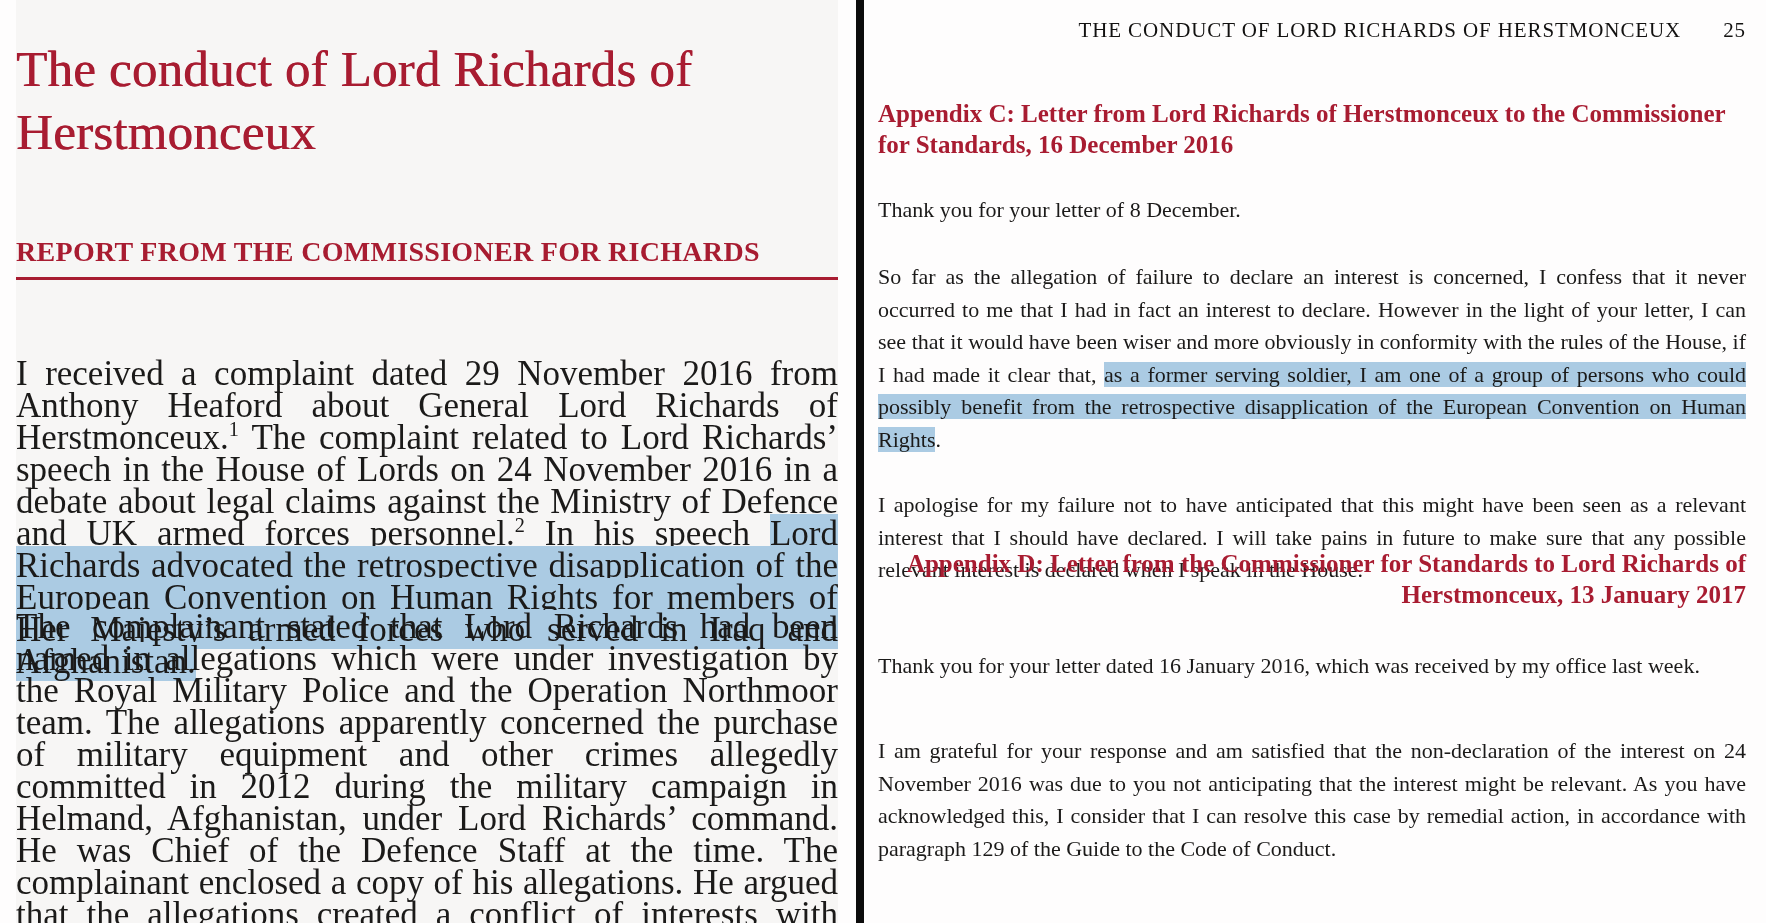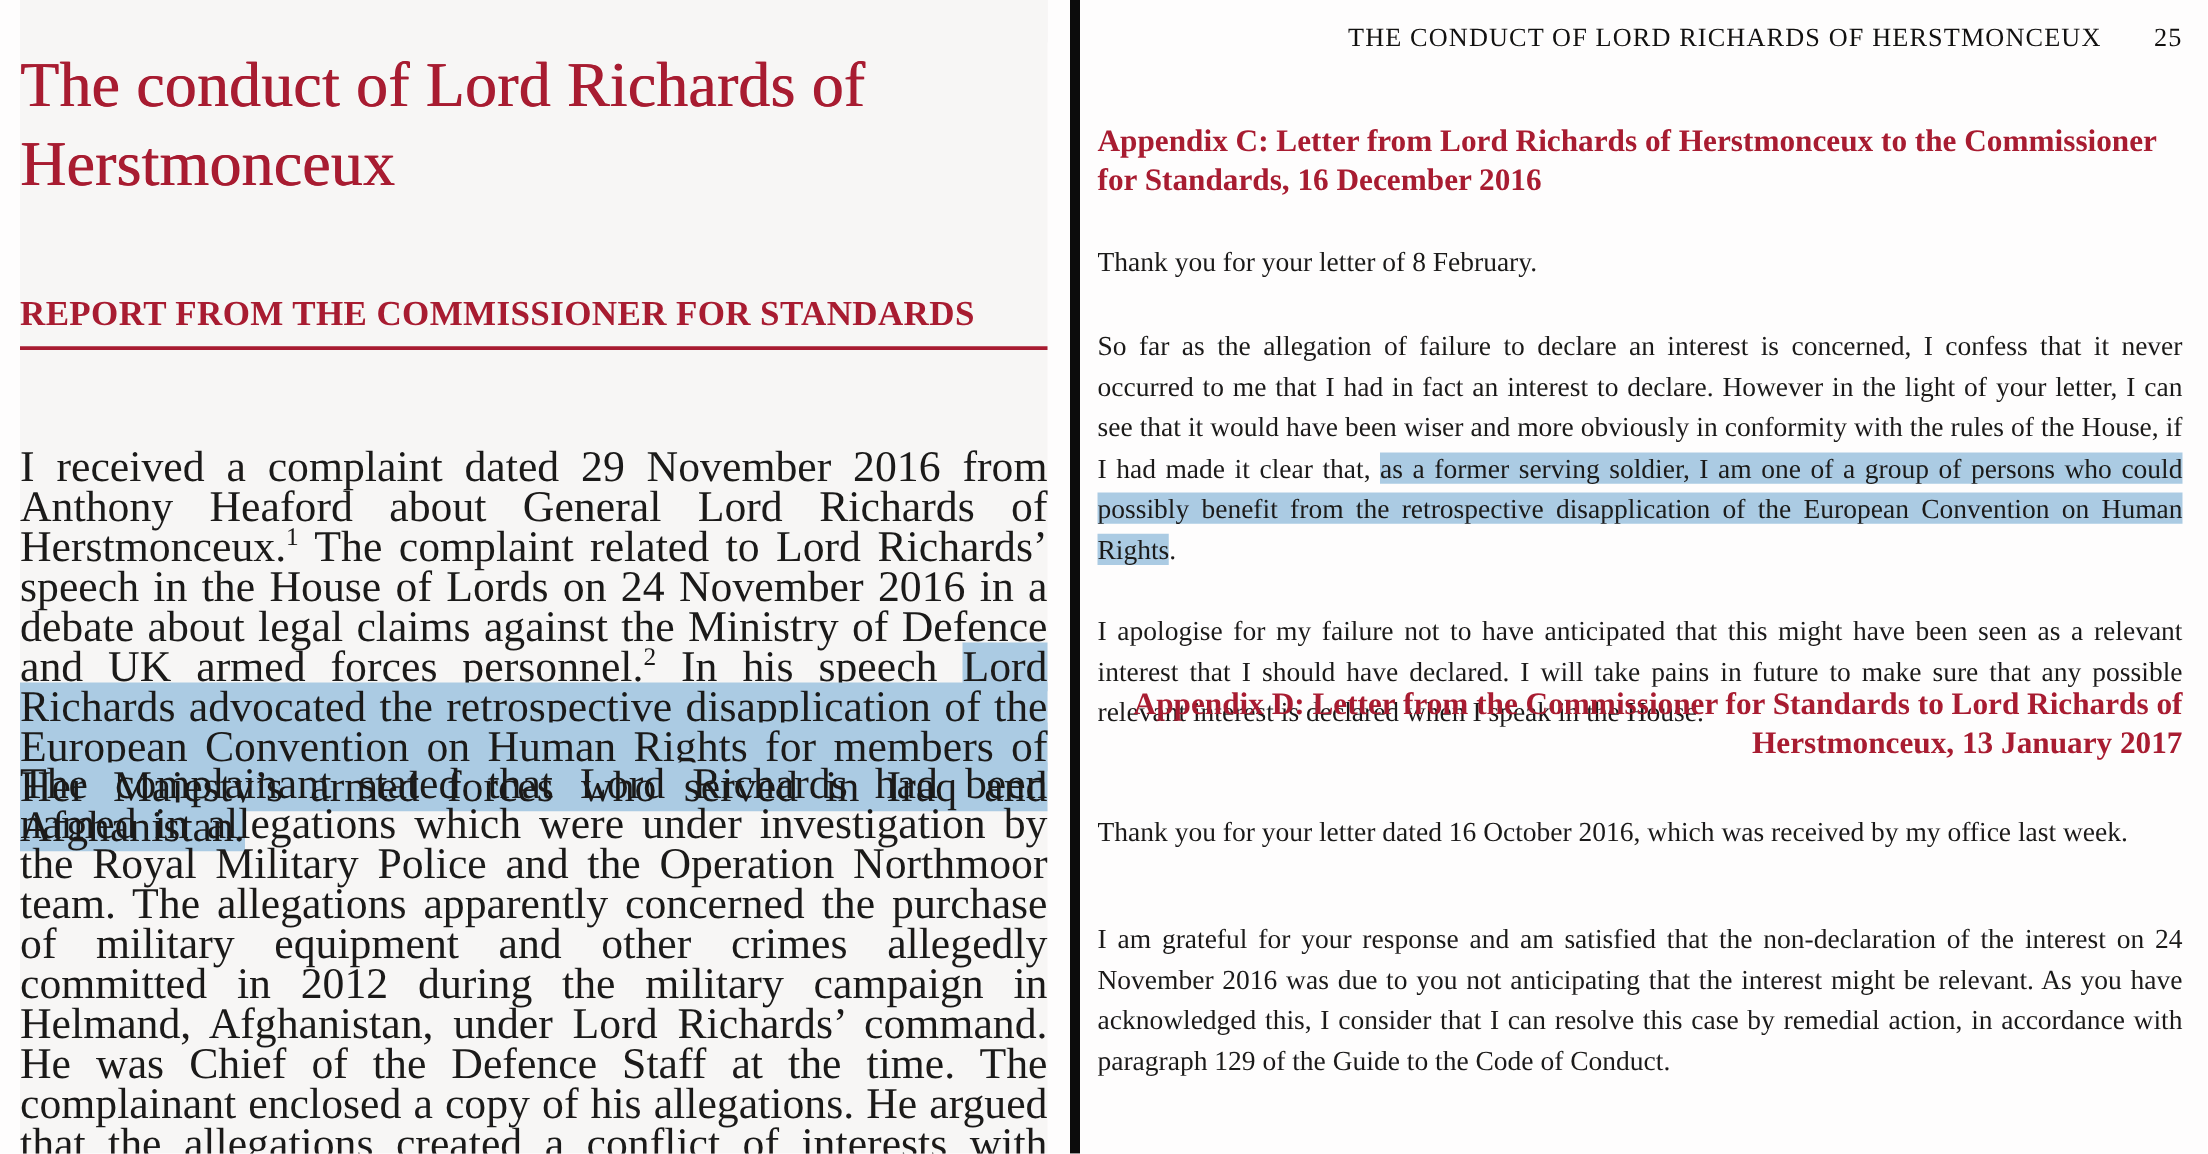--- a/index.html
+++ b/index.html
@@ -71,45 +71,45 @@
 <body>
 
 <div class="screen">
 
   <div class="page page-left">
     <div class="edge-top"></div>
     <div class="edge-left"></div>
 
     <h1 class="doc-title">The conduct of Lord Richards of Herstmonceux</h1>
 
-    <h2 class="report-heading">REPORT FROM THE COMMISSIONER FOR STANDARDS</h2>
+    <h2 class="report-heading">REPORT FROM THE COMMISSIONER FOR RICHARDS</h2>
     <div class="red-rule"></div>
 
 
     <p class="body-l para1"><span>I received a complaint dated 29 November 2016 from Anthony Heaford about General Lord Richards of Herstmonceux.</span><sup>1</sup><span> The complaint related to Lord Richards’ speech in the House of Lords on 24 November 2016 in a debate about legal claims against the Ministry of Defence and UK armed forces personnel.</span><sup>2</sup><span> In his speech </span><span class="hl">Lord Richards advocated the retrospective disapplication of the European Convention on Human Rights for members of Her Majesty’s armed forces who served in Iraq and Afghanistan.</span></p>
 
     <p class="body-l para2">The complainant stated that Lord Richards had been named in allegations which were under investigation by the Royal Military Police and the Operation Northmoor team. The allegations apparently concerned the purchase of military equipment and other crimes allegedly committed in 2012 during the military campaign in Helmand, Afghanistan, under Lord Richards’ command. He was Chief of the Defence Staff at the time. The complainant enclosed a copy of his allegations. He argued that the allegations created a conflict of interests with Lord Richards’ speech advocating retrospective removal of legal liability.</p>
   </div>
 
   <div class="divider"></div>
 
   <div class="page page-right">
     <div class="running-header">
       <span>THE CONDUCT OF LORD RICHARDS OF HERSTMONCEUX</span>
       <span>25</span>
     </div>
 
     <h3 class="appendix-heading appc">Appendix C: Letter from Lord Richards of Herstmonceux to the Commissioner for Standards, 16 December 2016</h3>
 
-    <p class="body-r rc1">Thank you for your letter of 8 February.</p>
+    <p class="body-r rc1">Thank you for your letter of 8 December.</p>
 
     <p class="body-r rc2"><span>So far as the allegation of failure to declare an interest is concerned, I confess that it never occurred to me that I had in fact an interest to declare. However in the light of your letter, I can see that it would have been wiser and more obviously in conformity with the rules of the House, if I had made it clear that, </span><span class="hl">as a former serving soldier, I am one of a group of persons who could possibly benefit from the retrospective disapplication of the European Convention on Human Rights</span><span>.</span></p>
 
     <p class="body-r rc3">I apologise for my failure not to have anticipated that this might have been seen as a relevant interest that I should have declared. I will take pains in future to make sure that any possible relevant interest is declared when I speak in the House.</p>
 
     <h3 class="appendix-heading appd">Appendix D: Letter from the Commissioner for Standards to Lord Richards of Herstmonceux, 13 January 2017</h3>
 
-    <p class="body-r rd1">Thank you for your letter dated 16 October 2016, which was received by my office last week.</p>
+    <p class="body-r rd1">Thank you for your letter dated 16 January 2016, which was received by my office last week.</p>
 
     <p class="body-r rd2">I am grateful for your response and am satisfied that the non-declaration of the interest on 24 November 2016 was due to you not anticipating that the interest might be relevant. As you have acknowledged this, I consider that I can resolve this case by remedial action, in accordance with paragraph 129 of the Guide to the Code of Conduct.</p>
   </div>
 
 </div>
 
 </body></html>

